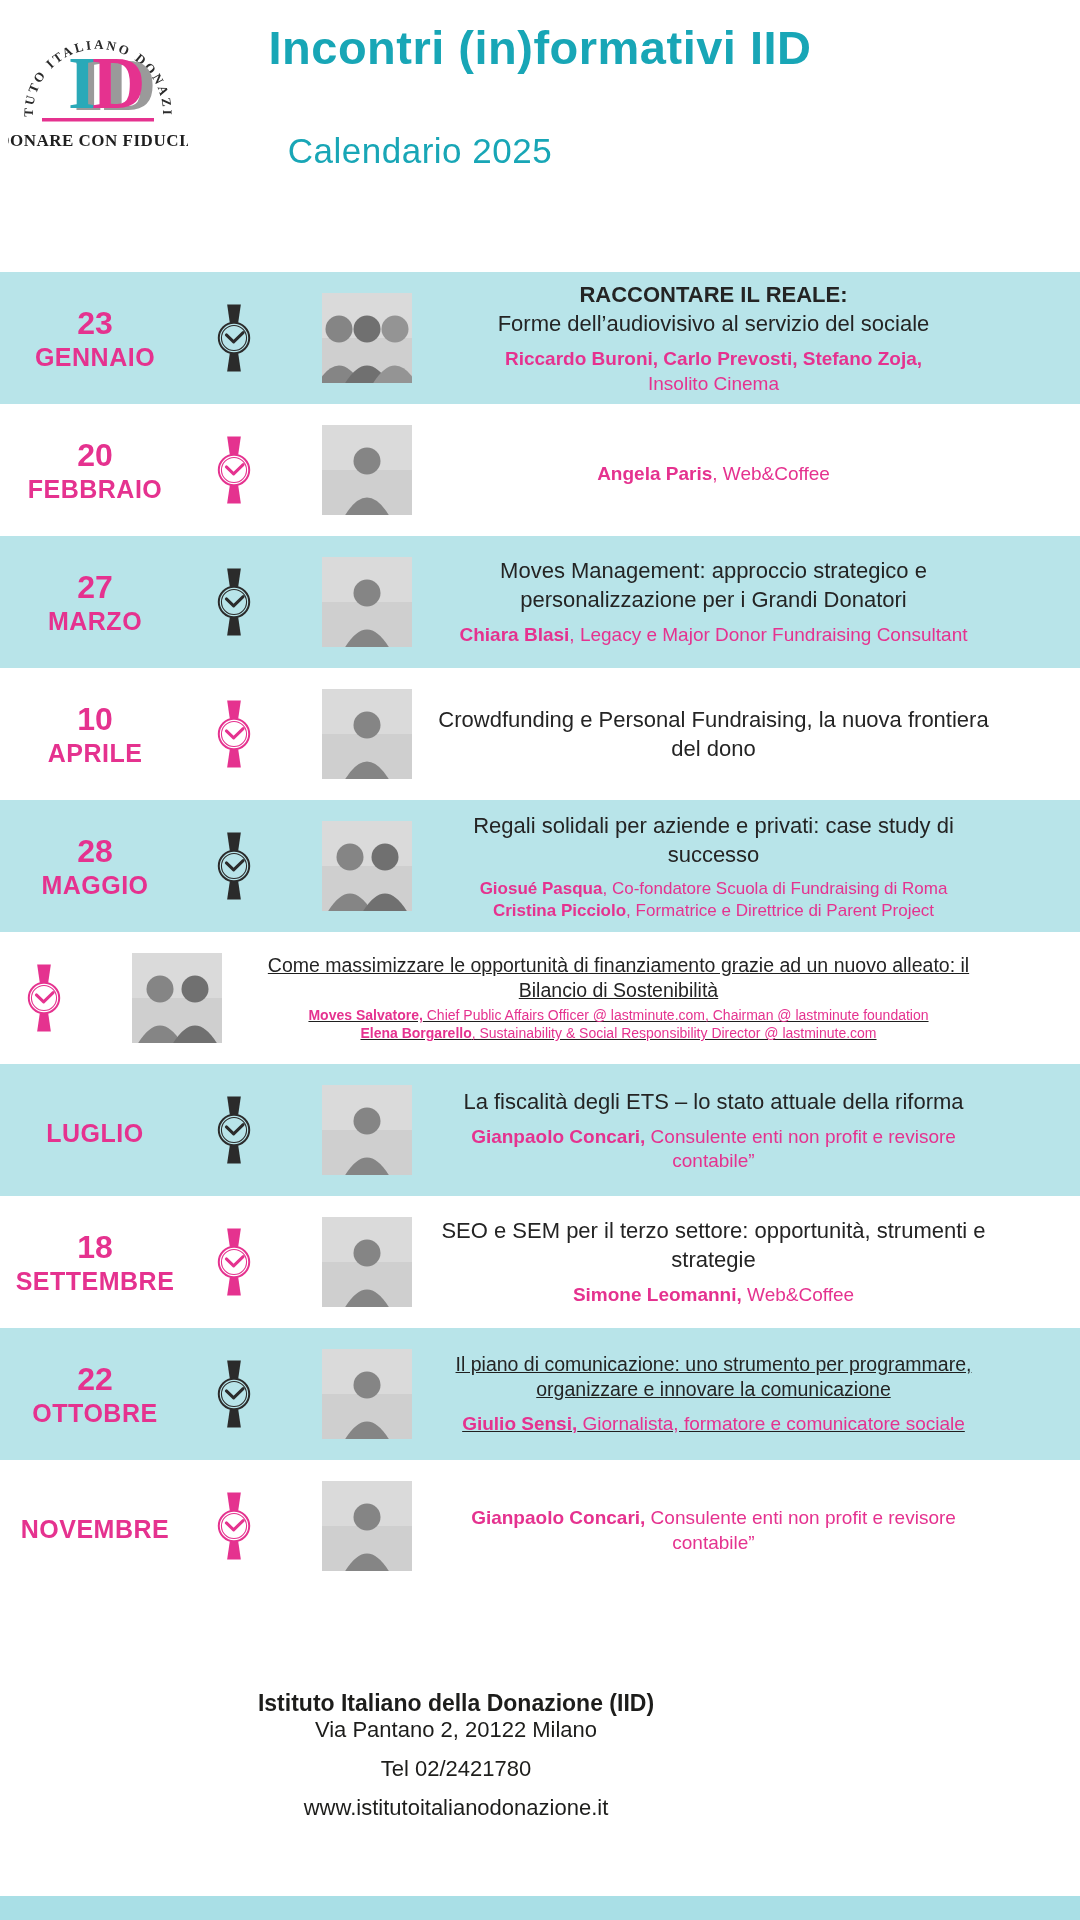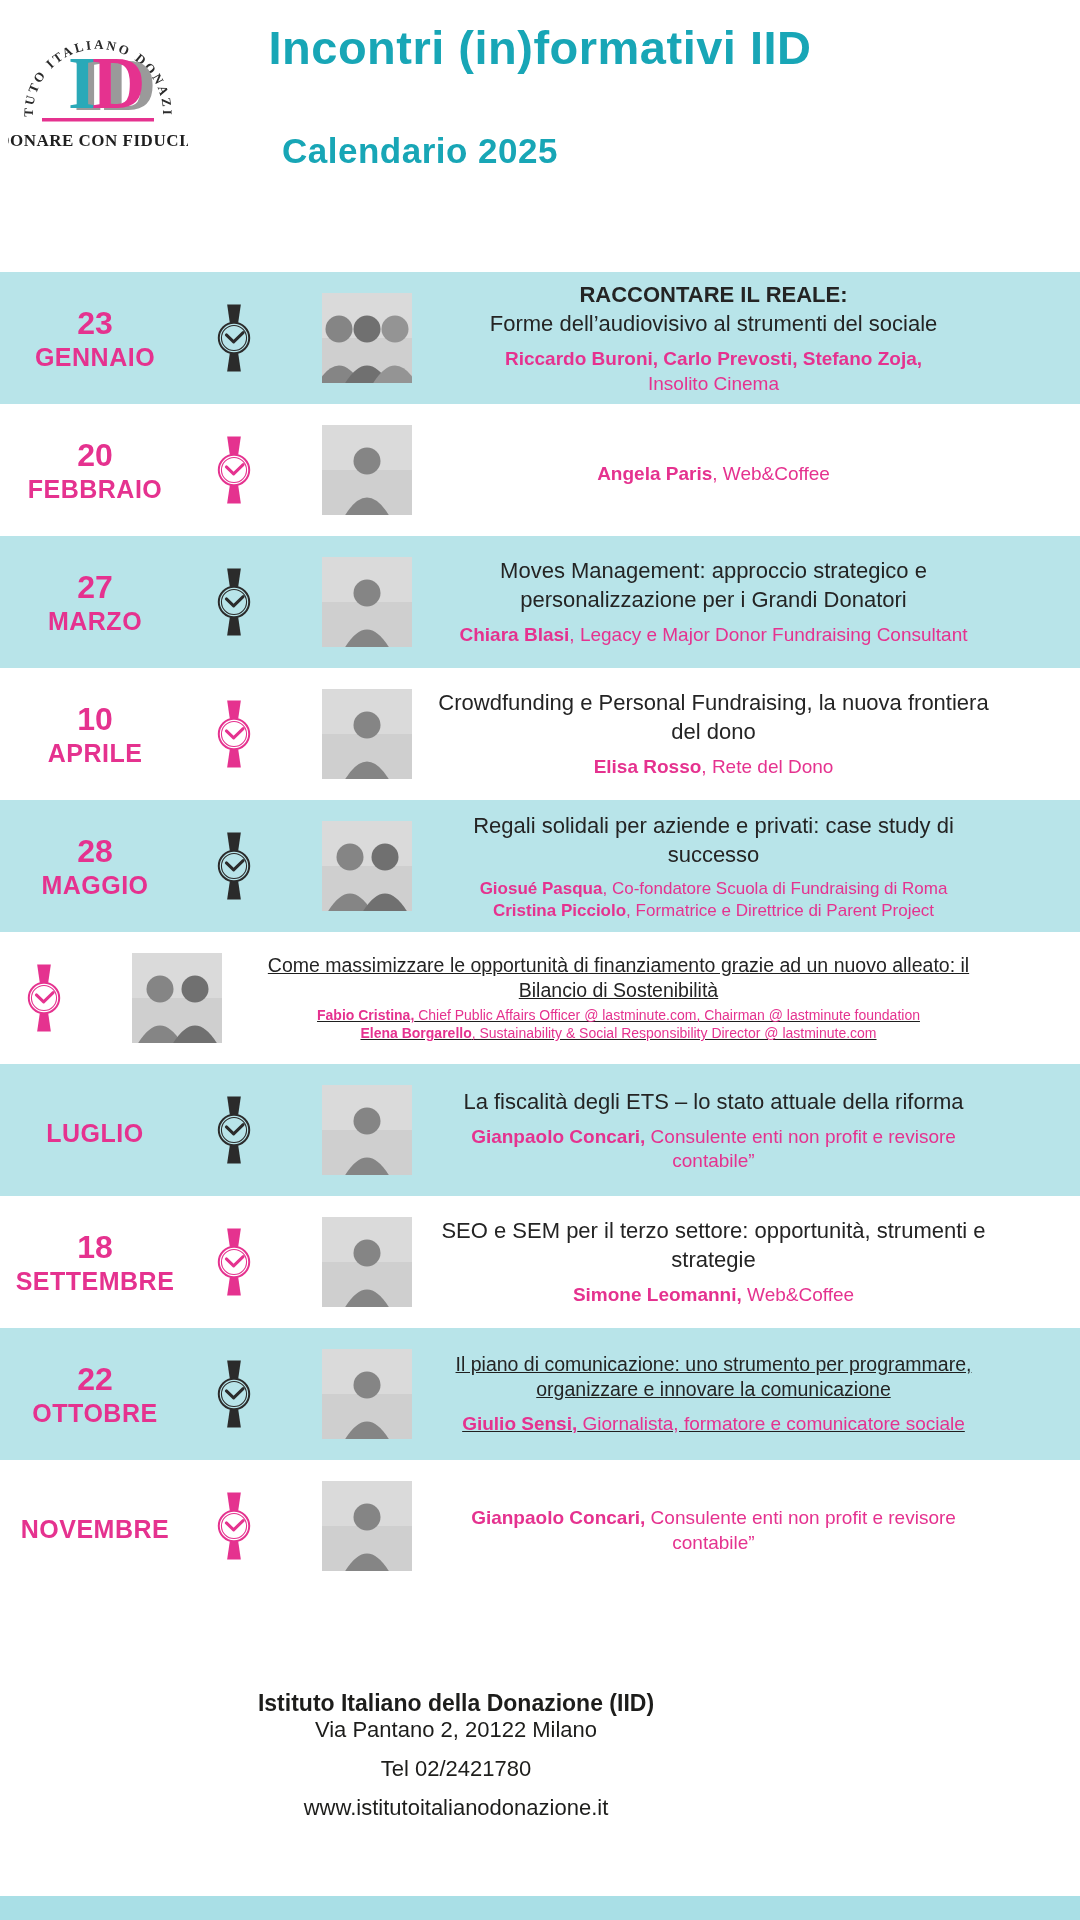--- a/index.html
+++ b/index.html
@@ -5,21 +5,21 @@
   html,body{margin:0;padding:0;background:#ffffff;}
   .page{position:relative;width:1080px;height:1920px;background:#ffffff;overflow:hidden;
         font-family:"Liberation Sans", sans-serif;color:#1f1f1f;}
 
   
   .header{position:relative;height:272px;}
   .logo{position:absolute;left:8px;top:8px;width:180px;height:152px;}
   .main-title{margin-left:180px;width:720px;padding-top:20px;text-align:center;
               font-size:47px;font-weight:800;letter-spacing:.5px;color:#18a6b6;}
   .subtitle{margin-left:180px;width:480px;margin-top:56px;text-align:center;
-            font-size:35px;font-weight:700;letter-spacing:.5px;color:#18a6b6;}
+            font-size:35px;font-weight:400;letter-spacing:.5px;color:#18a6b6;}
 
   
   .rows{position:absolute;top:272px;left:0;width:1080px;}
   .row{display:flex;align-items:center;height:132px;width:1080px;}
   .row-teal{background:#b8e4e9;}
   .row-white{background:#ffffff;}
   .date-cell{width:190px;flex:0 0 190px;display:flex;flex-direction:column;align-items:center;
              justify-content:center;gap:6px;color:#e5328f;font-weight:800;}
   .day{font-size:32px;line-height:1;}
   .month{font-size:25px;line-height:1;letter-spacing:.5px;}
@@ -98,21 +98,21 @@
               <circle cx="45" cy="36" r="13.5" fill="#707070"></circle>
               <path d="M 22 92 Q 45 53 68 92 Z" fill="#707070"></path>
               <circle cx="73" cy="36" r="13.5" fill="#949494"></circle>
               <path d="M 50 92 Q 73 53 96 92 Z" fill="#949494"></path>
             </g>
       </svg>
     </div>
     <div class="content">
       <div class="title-group">
         <div class="event-heading">RACCONTARE IL REALE:</div>
-        <div class="event-title">Forme dell’audiovisivo al strumenti del sociale</div>
+        <div class="event-title">Forme dell’audiovisivo al servizio del sociale</div>
       </div>
       <div class="speakers">
             <div class="speaker-line"><span class="speaker-name">Riccardo Buroni, Carlo Prevosti, Stefano Zoja,</span><span class="speaker-role"></span></div>
             <div class="speaker-line"><span class="speaker-name"></span><span class="speaker-role">Insolito Cinema</span></div>
           </div>
     </div>
   </div>
       <div class="row row-white">
     <div class="date-cell">
       <div class="day">20</div>
@@ -202,23 +202,20 @@
               <circle cx="45" cy="36" r="13.5" fill="#858585"></circle>
               <path d="M 22 92 Q 45 53 68 92 Z" fill="#858585"></path>
             </g>
       </svg>
     </div>
     <div class="content">
       <div class="title-group">
         <div class="event-heading"></div>
         <div class="event-title">Crowdfunding e Personal Fundraising, la nuova frontiera del dono</div>
       </div>
-      <div class="speakers">
-            <div class="speaker-line"><span class="speaker-name">Elisa Rosso</span><span class="speaker-role">, Rete del Dono</span></div>
-          </div>
     </div>
   </div>
       <div class="row row-teal small-speakers">
     <div class="date-cell">
       <div class="day">28</div>
       <div class="month">MAGGIO</div>
     </div>
     <div class="watch-cell">
       <svg viewBox="0 0 60 92" width="46" height="70">
         <polygon points="21,2 39,2 35.5,26 24.5,26" fill="currentColor"></polygon>
@@ -274,21 +271,21 @@
               <path d="M 40 92 Q 63 53 86 92 Z" fill="#707070"></path>
             </g>
       </svg>
     </div>
     <div class="content">
       <div class="title-group">
         <div class="event-heading"></div>
         <div class="event-title">Come massimizzare le opportunità di finanziamento grazie ad un nuovo alleato: il Bilancio di Sostenibilità</div>
       </div>
       <div class="speakers">
-            <div class="speaker-line"><span class="speaker-name">Fabio Cristina,</span><span class="speaker-role"> Chief Public Affairs Officer @ lastminute.com, Chairman @ lastminute foundation</span></div>
+            <div class="speaker-line"><span class="speaker-name">Moves Salvatore,</span><span class="speaker-role"> Chief Public Affairs Officer @ lastminute.com, Chairman @ lastminute foundation</span></div>
             <div class="speaker-line"><span class="speaker-name">Elena Borgarello</span><span class="speaker-role">, Sustainability &amp; Social Responsibility Director @ lastminute.com</span></div>
           </div>
     </div>
   </div>
       <div class="row row-teal">
     <div class="date-cell">
       <div class="day"></div>
       <div class="month">LUGLIO</div>
     </div>
     <div class="watch-cell">

